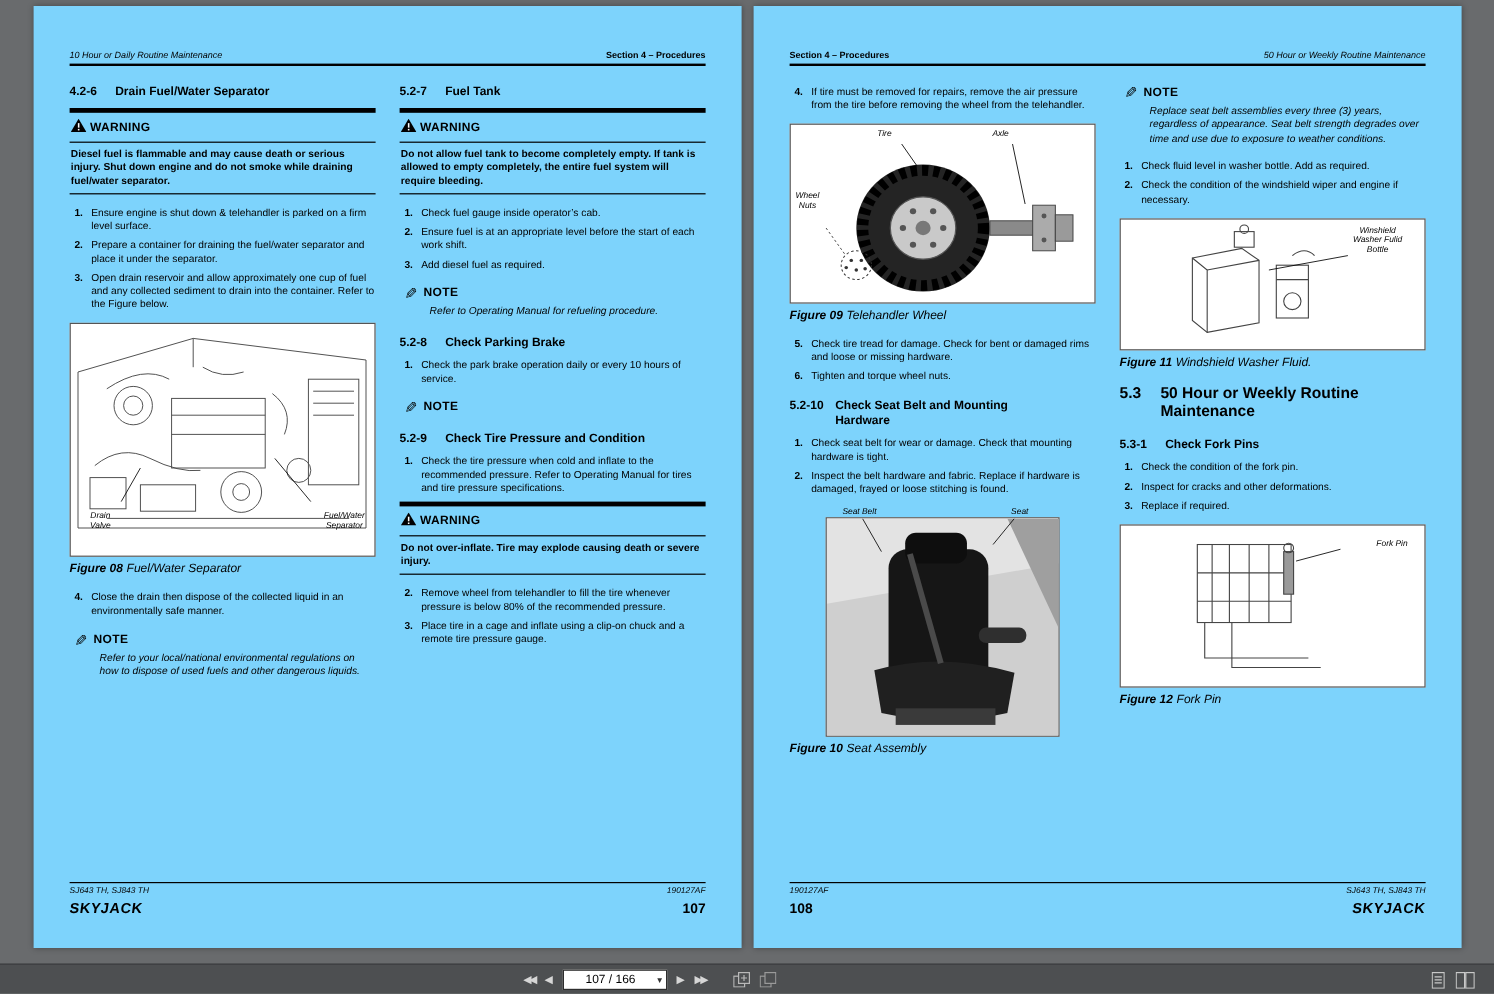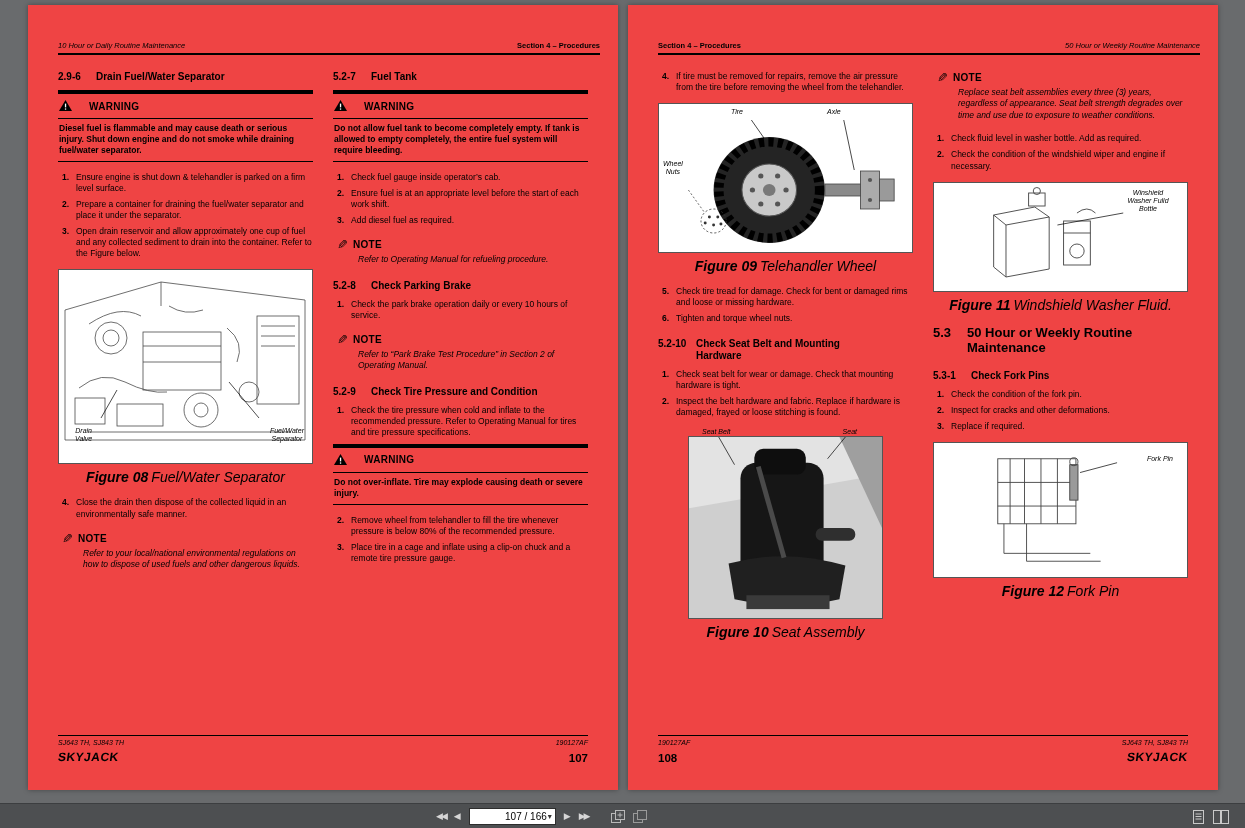--- a/index.html
+++ b/index.html
@@ -6,39 +6,39 @@
   html, body { width: 1245px; height: 828px; }
   body {
     background: #696b6d;
     font-family: "Liberation Sans", "DejaVu Sans", sans-serif;
     position: relative;
     overflow: hidden;
     color: #000;
   }
   .pages { position: absolute; top: 5px; left: 28px; display: flex; gap: 10px; }
   .page {
-    width: 590px; height: 785px; background: #ef4444; position: relative;
-    padding: 36px 18px 0 30px; overflow: hidden;
+    width: 590px; height: 785px; background: #7dd3fc; position: relative;
+    padding: 36px 30px 0 30px; overflow: hidden;
     box-shadow: 0 0 5px rgba(0,0,0,.35);
   }
   .page-header { display: flex; justify-content: space-between; align-items: flex-end; font-size: 7.5px; margin-bottom: 3px; }
   .ph-italic { font-style: italic; }
   .ph-bold { font-weight: bold; }
   .hdr-rule { border-top: 2px solid #000; margin-bottom: 16px; }
   .cols { display: flex; gap: 20px; }
   .col { width: 255px; }
 
   .sec { display: flex; font-weight: bold; font-size: 10px; line-height: 1.2; margin: 14px 0 7px; }
   .sec:first-child { margin-top: 0; }
   .sec-num { flex: none; width: 38px; }
   .sec-big { font-size: 13px; margin: 6px 0 8px; }
   .sec-big .sec-num { width: 34px; }
 
   .warn { border-top: 4px solid #000; border-bottom: 1px solid #000; margin: 6px 0 10px; }
-  .warn-head { display: flex; align-items: center; gap: 17px; padding: 3px 1px; border-bottom: 1.3px solid #000; }
+  .warn-head { display: flex; align-items: center; gap: 3px; padding: 3px 1px; border-bottom: 1.3px solid #000; }
   .warn-label { font-weight: bold; font-size: 10px; letter-spacing: .3px; }
   .warn-body { font-weight: bold; font-size: 8.5px; line-height: 1.3; padding: 4px 1px 5px; }
 
   .steps { margin: 6px 0 6px 4px; }
   .step { display: flex; font-size: 8.5px; line-height: 1.3; margin-bottom: 5px; }
   .sn { flex: none; width: 14px; font-weight: bold; }
   .st { flex: 1; }
 
   .note { margin: 12px 0 12px 4px; }
   .note-head { display: flex; align-items: center; gap: 5px; margin-bottom: 3px; }
@@ -48,60 +48,60 @@
 
   .figure { margin: 10px 0 12px; }
   .figbox { position: relative; border: 1px solid #555; background: #fff; overflow: hidden; }
   .figbox svg { position: absolute; inset: 0; width: 100%; height: 100%; }
   .fb-engine { height: 195px; }
   .fb-tire { height: 150px; }
   .fb-seat { height: 183px; width: 195px; margin: 0 auto; }
   .fb-bottle { height: 110px; }
   .fb-fork { height: 136px; }
   .flabel { position: absolute; font-size: 7px; font-style: italic; line-height: 1.2; white-space: pre-line; text-align: center; }
-  .figcap { text-align: center; font-size: 14px; margin-top: 5px; }
+  .figcap { font-size: 10px; margin-top: 5px; }
   .cap-b { font-weight: bold; font-style: italic; margin-right: 3px; }
   .cap-r { font-style: italic; }
   .fig10-labels { display: flex; justify-content: space-between; width: 195px; margin: 0 auto 1px; padding: 0 26px 0 14px; font-size: 7px; font-style: italic; }
 
   .page-footer { position: absolute; left: 30px; right: 30px; bottom: 26px; }
   .foot-rule { border-top: 1px solid #000; margin-bottom: 3px; }
   .foot-meta { display: flex; justify-content: space-between; font-size: 7px; font-style: italic; margin-bottom: 4px; }
   .foot-bottom { display: flex; justify-content: space-between; align-items: flex-end; }
   .brand-logo { font-weight: bold; font-size: 12px; letter-spacing: .5px; transform: skewX(-8deg); display: inline-block; }
   .pagenum { font-weight: bold; font-size: 11.5px; }
 
   .toolbar { position: absolute; left: 0; bottom: 0; width: 100%; height: 25px; background: #4d4f51; border-top: 1px solid #3c3e40; }
   .tb-center { position: absolute; left: 436px; top: 0; height: 25px; display: flex; align-items: center; gap: 8px; }
   .tb-right { position: absolute; right: 16px; top: 0; height: 25px; display: flex; align-items: center; gap: 9px; }
   .tbbtn { color: #d6d6d6; font-size: 9px; cursor: pointer; line-height: 1; }
   .dbl { letter-spacing: -2px; }
   .pagebox { background: #fff; border: 1px solid #2d2d2d; height: 17px; display: flex; align-items: center; padding-right: 3px; }
-  .pageinput { width: 78px; border: none; outline: none; font-size: 10px; text-align: right; font-family: "Liberation Sans", sans-serif; height: 14px; padding: 1px; background: transparent; }
+  .pageinput { width: 78px; border: none; outline: none; font-size: 10px; text-align: center; font-family: "Liberation Sans", sans-serif; height: 14px; padding: 1px; background: transparent; }
   .caret { color: #333; font-size: 8px; line-height: 1; }
   .tbicon { display: inline-flex; align-items: center; cursor: pointer; }
   .tbgap { width: 6px; }
 </style>
 </head>
 <body>
 
 <div class="pages">
 
   <div class="page">
     <div class="page-header">
       <span class="ph-italic">10 Hour or Daily Routine Maintenance</span>
       <span class="ph-bold">Section 4 – Procedures</span>
     </div>
     <div class="hdr-rule"></div>
 
     <div class="cols">
 
       <div class="col">
         <div class="sec">
-          <span class="sec-num">2.9-6</span>
+          <span class="sec-num">4.2-6</span>
           <span>Drain Fuel/Water Separator</span>
         </div>
 
         <div class="warn">
           <div class="warn-head">
             <span><svg width="13" height="11" viewBox="0 0 13 11">
                   <polygon points="6.5,0 13,11 0,11" fill="#000"></polygon>
                   <rect x="5.9" y="3.6" width="1.3" height="3.8" fill="#fff"></rect>
                   <rect x="5.9" y="8.4" width="1.3" height="1.3" fill="#fff"></rect>
                 </svg></span>
@@ -233,21 +233,20 @@
               <span class="sn">1.</span>
               <span class="st">Check the park brake operation daily or every 10 hours of service.</span>
             </div>
         </div>
 
         <div class="note">
           <div class="note-head">
             <span class="pencil">✎</span>
             <span class="note-label">NOTE</span>
           </div>
-          <div class="note-text">Refer to “Park Brake Test Procedure” in Section 2 of Operating Manual.</div>
         </div>
 
         <div class="sec">
           <span class="sec-num">5.2-9</span>
           <span>Check Tire Pressure and Condition</span>
         </div>
         <div class="steps">
           <div class="step">
               <span class="sn">1.</span>
               <span class="st">Check the tire pressure when cold and inflate to the recommended pressure. Refer to Operating Manual for tires and tire pressure specifications.</span>

